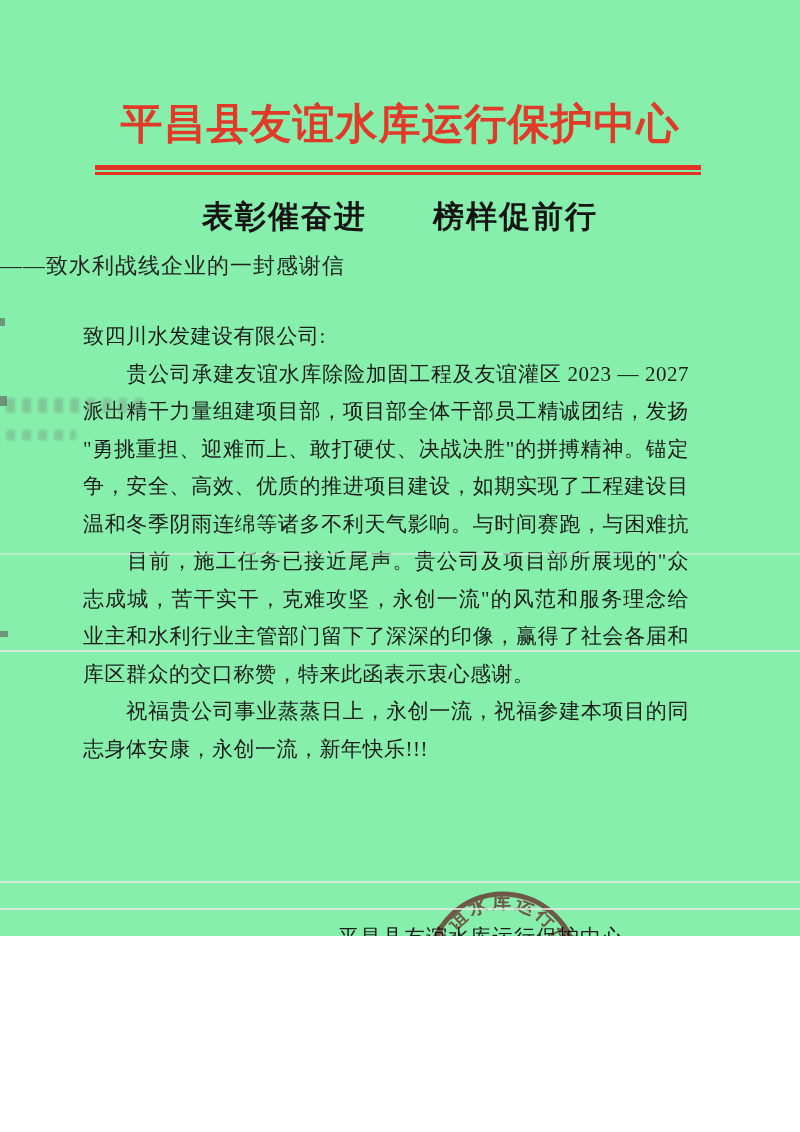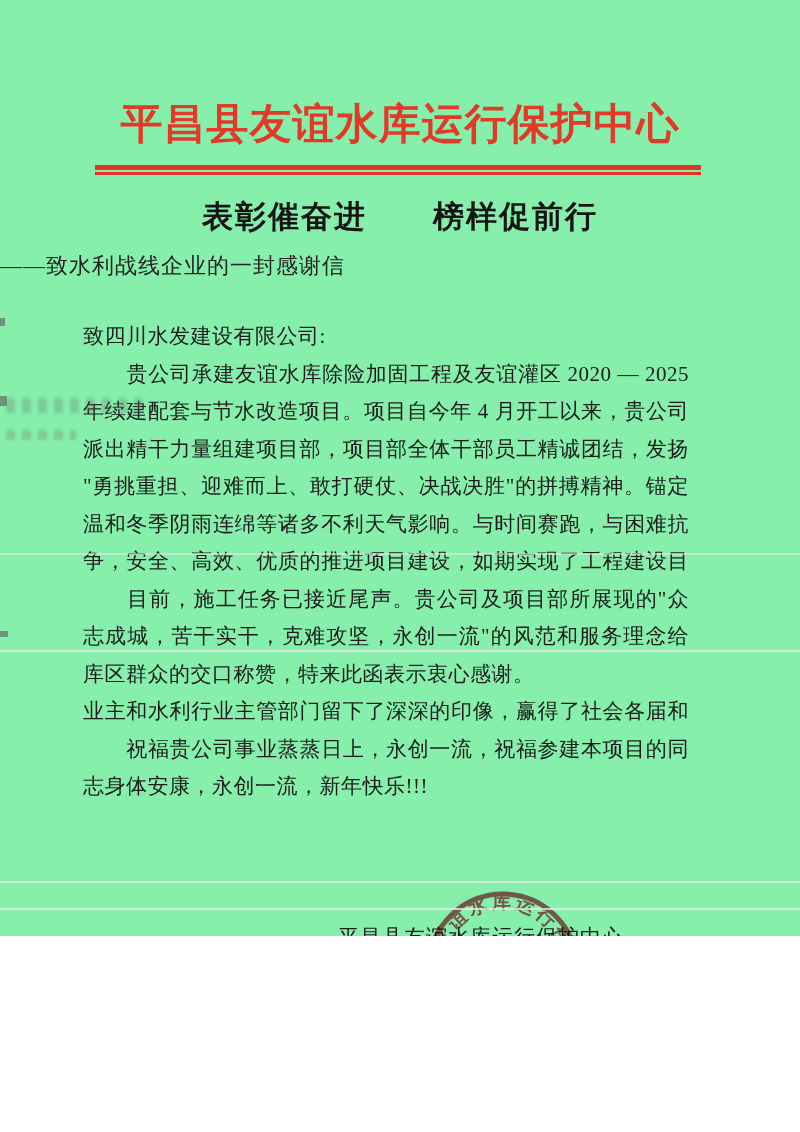--- a/index.html
+++ b/index.html
@@ -183,30 +183,29 @@
 <div class="page">
 
   <h1 class="org-name">平昌县友谊水库运行保护中心</h1>
   <div class="letterhead-rule"></div>
 
   <h2 class="letter-title">表彰催奋进　　榜样促前行</h2>
   <div class="letter-subtitle">——致水利战线企业的一封感谢信</div>
 
   <div class="letter-body">
     <div class="bline">致四川水发建设有限公司:</div>
-    <div class="bline fill">　　贵公司承建友谊水库除险加固工程及友谊灌区 2020 — 2025</div>
-    <div class="bline fill">年续建配套与节水改造项目。项目自今年 4 月开工以来，贵公司</div>
+    <div class="bline fill">　　贵公司承建友谊水库除险加固工程及友谊灌区 2023 — 2027</div>
     <div class="bline fill">派出精干力量组建项目部，项目部全体干部员工精诚团结，发扬</div>
     <div class="bline fill">"勇挑重担、迎难而上、敢打硬仗、决战决胜"的拼搏精神。锚定</div>
+    <div class="bline fill">争，安全、高效、优质的推进项目建设，如期实现了工程建设目</div>
     <div class="bline fill">温和冬季阴雨连绵等诸多不利天气影响。与时间赛跑，与困难抗</div>
-    <div class="bline fill">争，安全、高效、优质的推进项目建设，如期实现了工程建设目</div>
     <div class="bline fill">　　目前，施工任务已接近尾声。贵公司及项目部所展现的"众</div>
     <div class="bline fill">志成城，苦干实干，克难攻坚，永创一流"的风范和服务理念给</div>
+    <div class="bline fill">业主和水利行业主管部门留下了深深的印像，赢得了社会各届和</div>
     <div class="bline">库区群众的交口称赞，特来此函表示衷心感谢。</div>
-    <div class="bline fill">业主和水利行业主管部门留下了深深的印像，赢得了社会各届和</div>
     <div class="bline fill">　　祝福贵公司事业蒸蒸日上，永创一流，祝福参建本项目的同</div>
     <div class="bline">志身体安康，永创一流，新年快乐!!!</div>
   </div>
 
   <div class="signature">平昌县友谊水库运行保护中心</div>
   <div class="sig-date">2024 年 12 月 26 日</div>
 
   <svg class="seal" viewBox="0 0 170 170" aria-hidden="true">
     <circle class="seal-ring" cx="85" cy="85" r="74"></circle>
     <polygon class="seal-star" points="85,55 91.8,75.7 113.5,75.7 95.9,88.6 102.6,109.3 85,96.5 67.4,109.3 74.1,88.6 56.5,75.7 78.2,75.7"></polygon>

